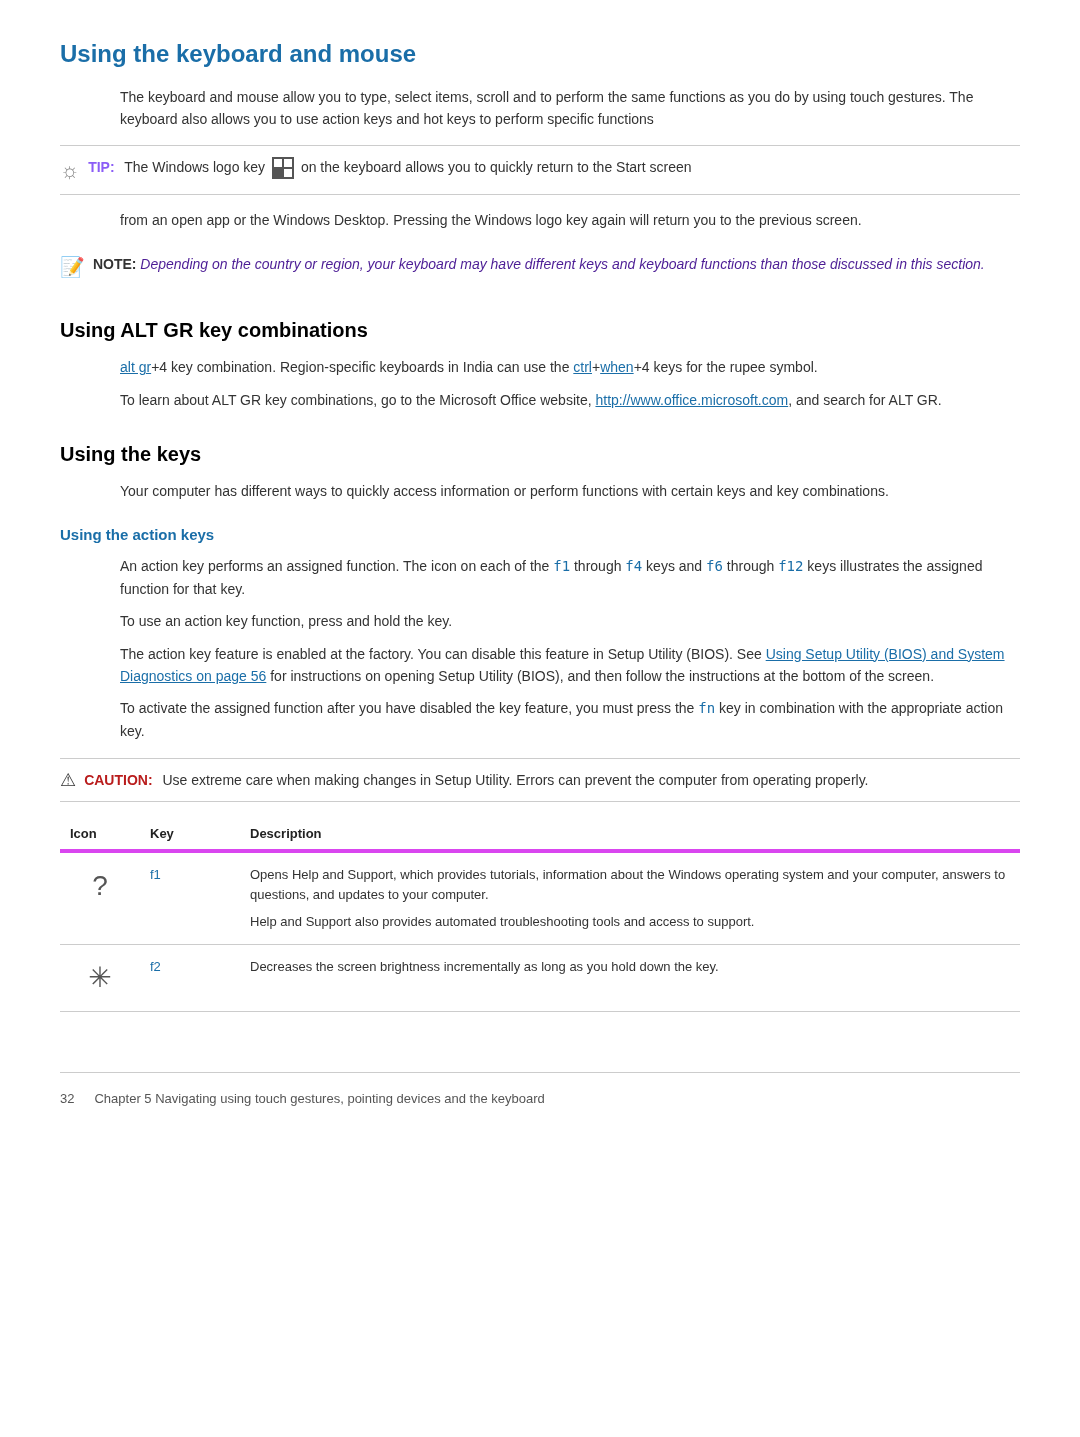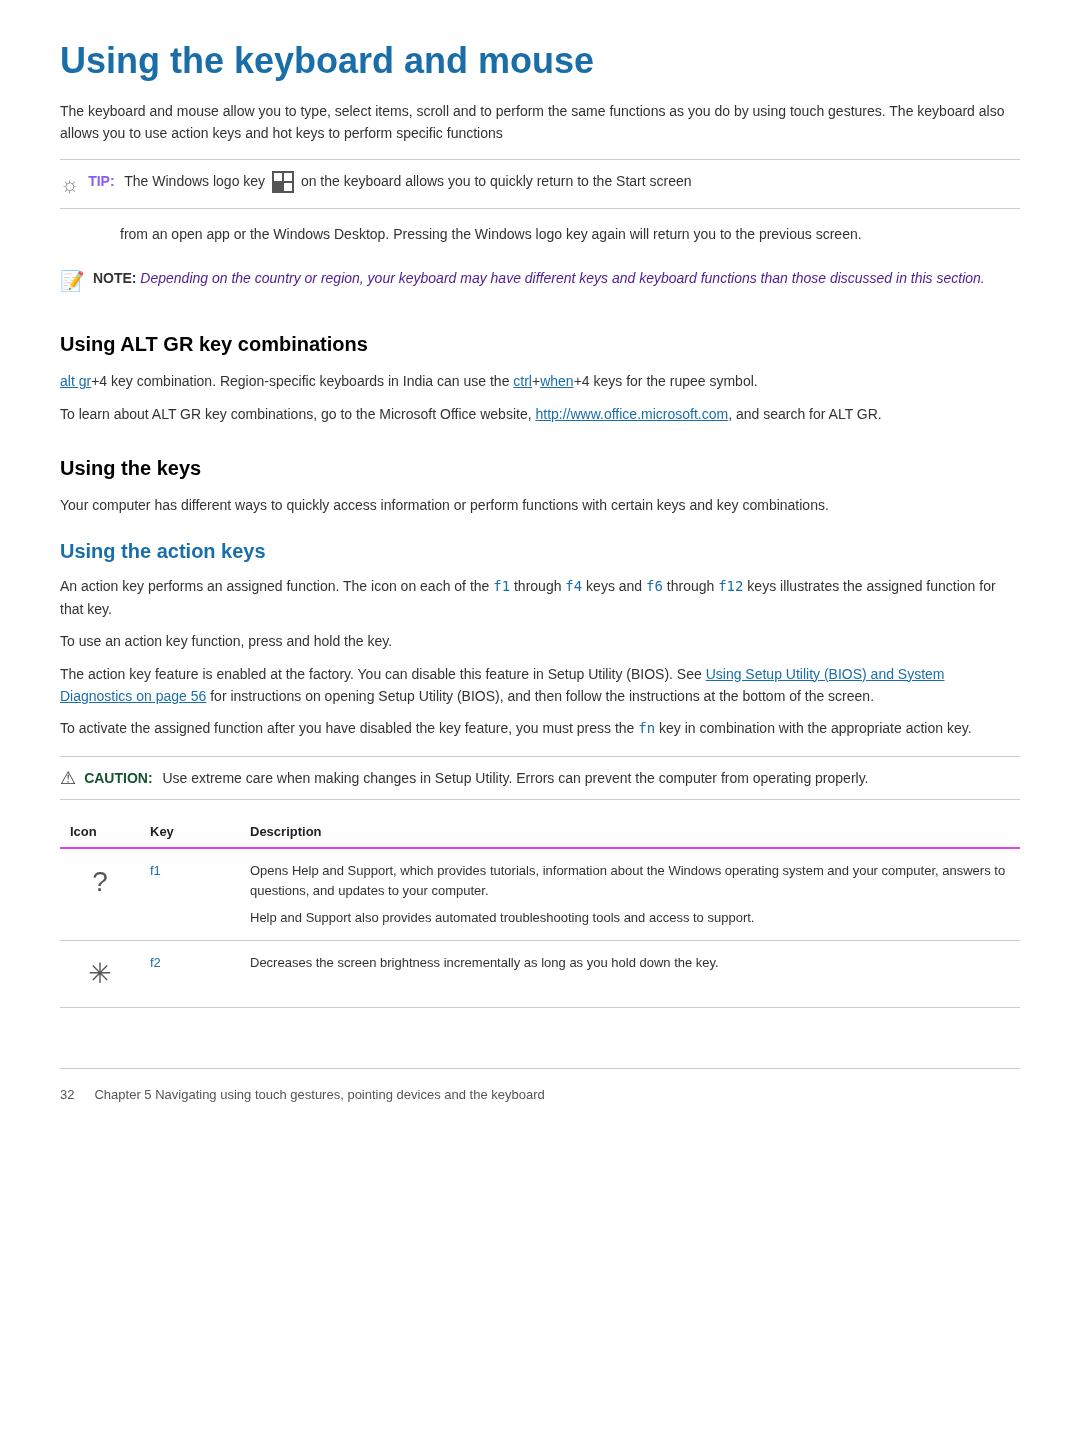--- a/index.html
+++ b/index.html
@@ -7,43 +7,44 @@
       font-family: Arial, sans-serif;
       font-size: 14px;
       color: #222;
       background: #fff;
       width: 1080px;
       min-height: 1437px;
       padding: 40px 60px 60px 60px;
     }
 
     h1.page-title {
-      font-size: 36px;
+      font-size: 24px;
       font-weight: bold;
       color: #1a6ea8;
       margin-bottom: 18px;
     }
 
     h2.section-title {
       font-size: 20px;
       font-weight: bold;
       color: #000000;
       margin-top: 32px;
       margin-bottom: 14px;
     }
 
     h3.subsection-title {
-      font-size: 20px;
+      font-size: 15px;
       font-weight: bold;
       color: #1a6ea8;
       margin-top: 24px;
       margin-bottom: 12px;
     }
 
     .body-text {
+      margin-left: 60px;
       margin-bottom: 10px;
       line-height: 1.6;
       color: #333;
     }
 
     .link {
       color: #1a6ea8;
       text-decoration: underline;
     }
 
@@ -145,38 +146,38 @@
 
     .caution-icon {
       font-size: 18px;
       color: #333;
       margin-right: 8px;
       flex-shrink: 0;
     }
 
     .caution-label {
       font-weight: bold;
-      color: #14532d;
+      color: #b91c1c;
       margin-right: 6px;
     }
 
     .caution-content {
       line-height: 1.6;
       color: #333;
     }
 
     table.action-table {
       width: 100%;
       border-collapse: collapse;
       margin-top: 16px;
       margin-bottom: 16px;
     }
 
     table.action-table thead tr {
-      border-bottom: 2px solid #d946ef;
+      border-bottom: 4px solid #d946ef;
     }
 
     table.action-table th {
       text-align: left;
       font-weight: bold;
       font-size: 13px;
       padding: 8px 10px;
       color: #222;
     }
 

